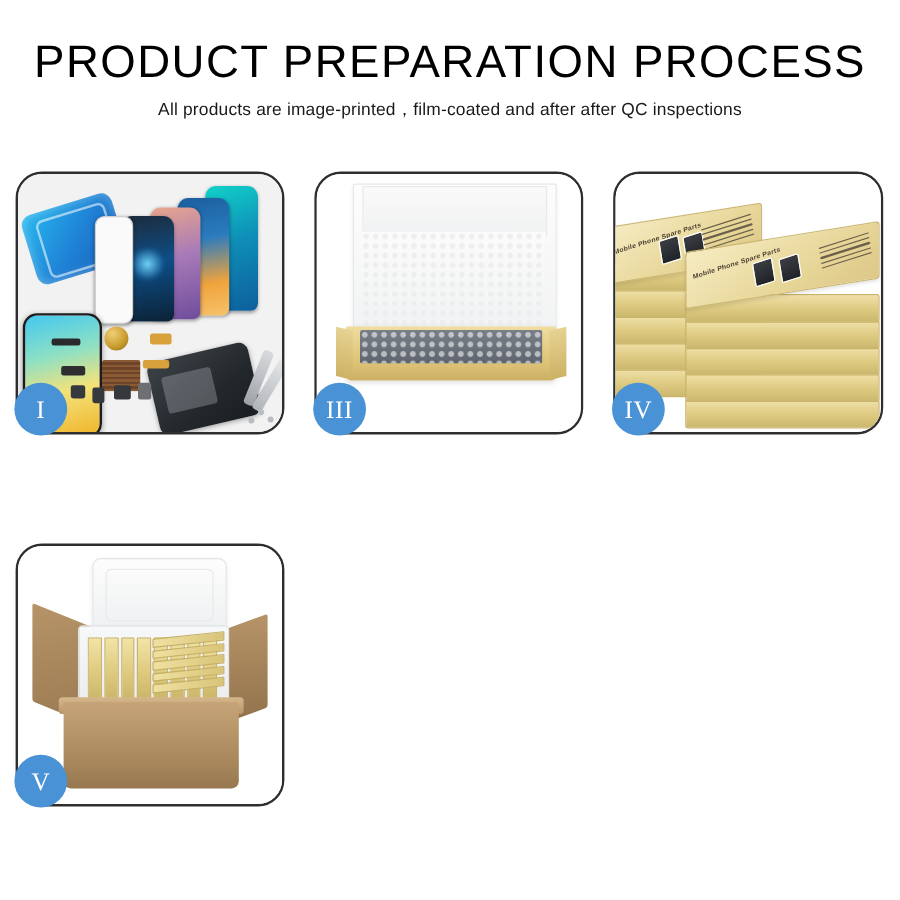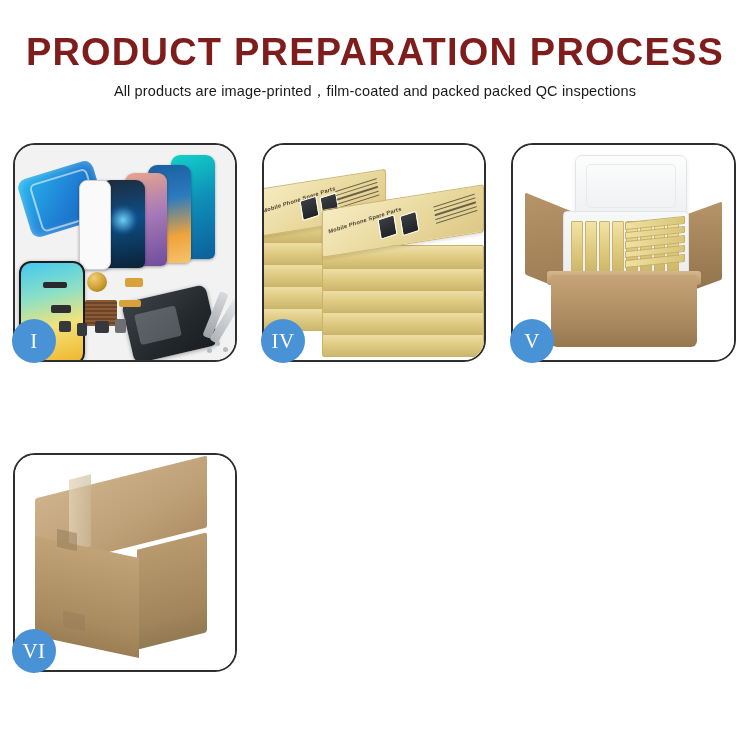--- a/index.html
+++ b/index.html
@@ -7,22 +7,22 @@
     width:750px;height:750px;
     background:#ffffff;
     font-family:"Liberation Sans", sans-serif;
     overflow:hidden;
     position:relative;
   }
   .header{ text-align:center; padding-top:33px; }
   .title{
     font-size:38px;
     letter-spacing:1.2px;
-    font-weight:700;
-    color:#7f1d1d;
+    font-weight:400;
+    color:#000000;
     line-height:1.05;
     white-space:nowrap;
   }
   .subtitle{
     font-size:14.5px;
     color:#1a1a1a;
     margin-top:9px;
     letter-spacing:.15px;
     white-space:nowrap;
   }
@@ -320,21 +320,21 @@
     transform:skewY(-14deg);
   }
   .bxLabel{position:absolute;left:42px;top:76px;width:20px;height:18px;background:rgba(150,124,86,.55);transform:skewY(12deg);border-radius:1px;}
   .bxLabel2{position:absolute;left:48px;top:158px;width:22px;height:16px;background:rgba(150,124,86,.5);transform:skewY(12deg);border-radius:1px;}
 </style>
 </head>
 <body>
 
 <div class="header">
   <div class="title">PRODUCT PREPARATION PROCESS</div>
-  <div class="subtitle">All products are image-printed，film-coated and packed packed QC inspections</div>
+  <div class="subtitle">All products are image-printed，film-coated and after after QC inspections</div>
 </div>
 
 <div class="grid">
 
   <div class="panel">
     <div class="panel-inner p1">
       <div class="adh"></div>
       <div class="fan">
         <div class="scr s5"></div>
         <div class="scr s4"></div>
@@ -358,20 +358,30 @@
       <div class="drv"></div>
       <div class="drv drv2"></div>
       <div class="screw sc1"></div>
       <div class="screw sc2"></div>
       <div class="screw sc3"></div>
     </div>
     <div class="badge">I</div>
   </div>
 
 
+  <div class="panel">
+    <div class="panel-inner p3">
+      <div class="lidwhite"></div>
+      <div class="lid-flap"></div>
+      <div class="foam"></div>
+      <div class="tray"></div>
+      <div class="bubbles-in"></div>
+    </div>
+    <div class="badge">III</div>
+  </div>
 
   <div class="panel">
     <div class="panel-inner p4">
       <div class="stackA">
         <div class="boxlayer" style="top:128px"></div>
         <div class="boxlayer" style="top:106px"></div>
         <div class="boxlayer" style="top:84px"></div>
         <div class="boxlayer" style="top:62px"></div>
         <div class="boxlayer" style="top:40px"></div>
         <div class="boxtop">
@@ -432,25 +442,14 @@
           <i></i>
           <i></i>
           <i></i>
         </div>
       <div class="cartonRim"></div>
       <div class="cartonBody"></div>
     </div>
     <div class="badge">V</div>
   </div>
 
-  <div class="panel">
-    <div class="panel-inner p6">
-      <div class="bxTop"></div>
-      <div class="bxTape"></div>
-      <div class="bxSide"></div>
-      <div class="bxFront"></div>
-      <div class="bxLabel"></div>
-      <div class="bxLabel2"></div>
-    </div>
-    <div class="badge">VI</div>
-  </div>
 
 </div>
 
 </body></html>

